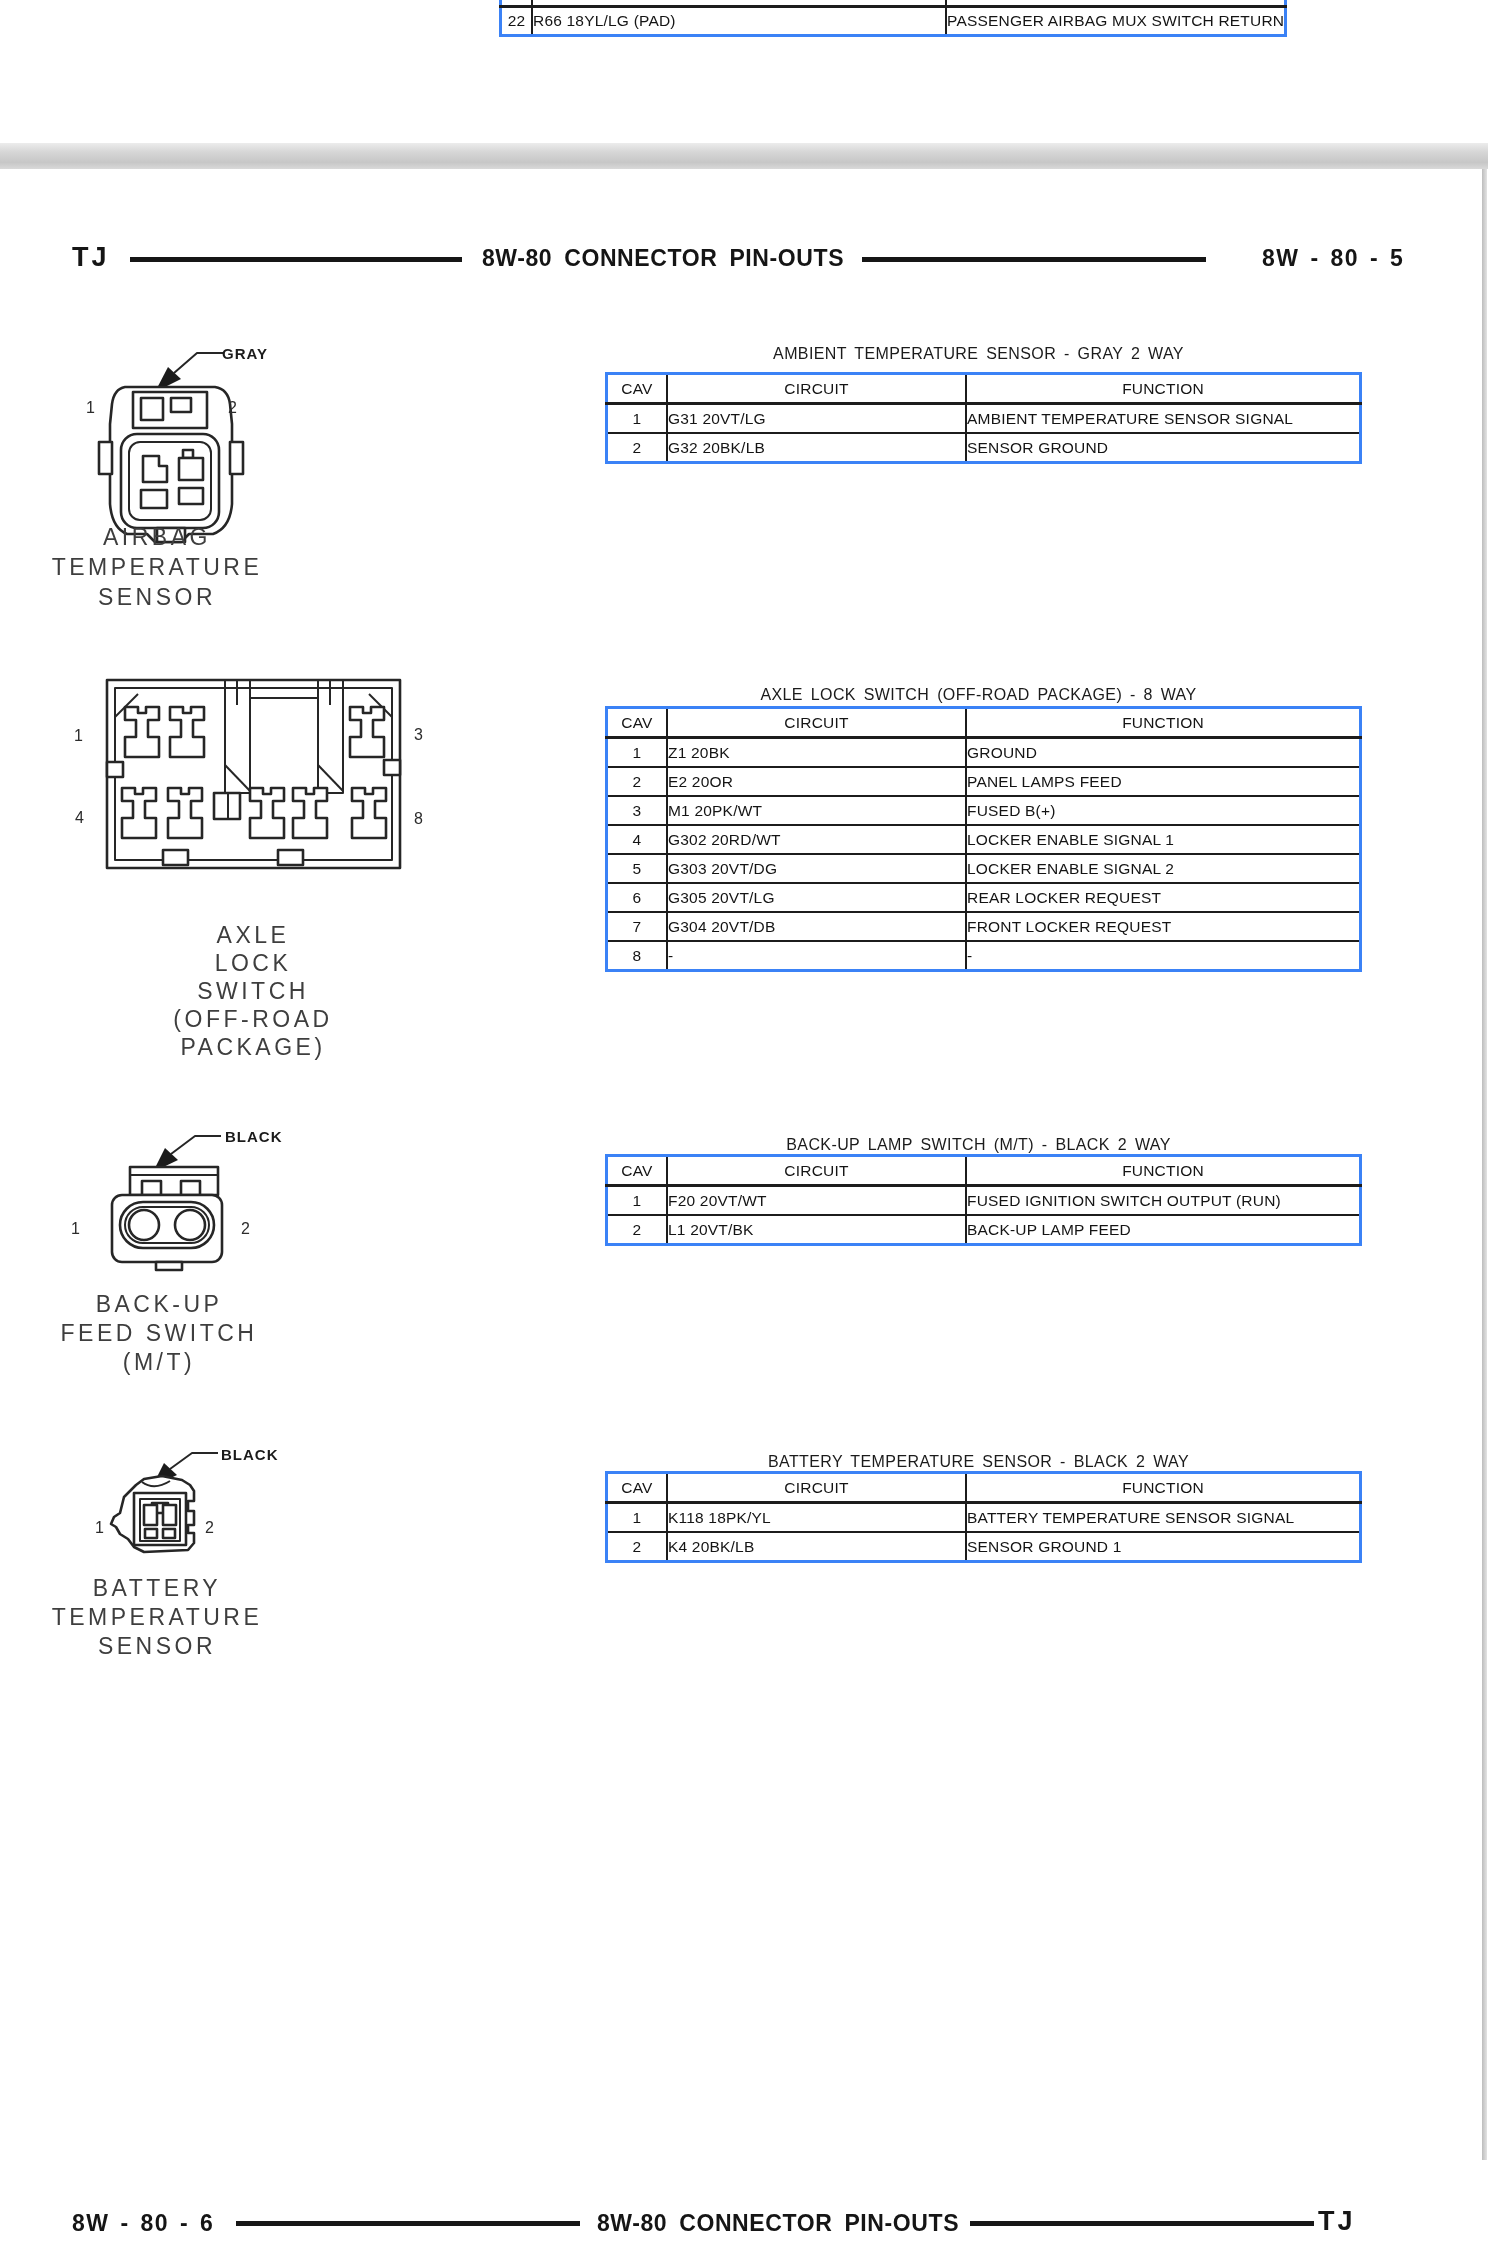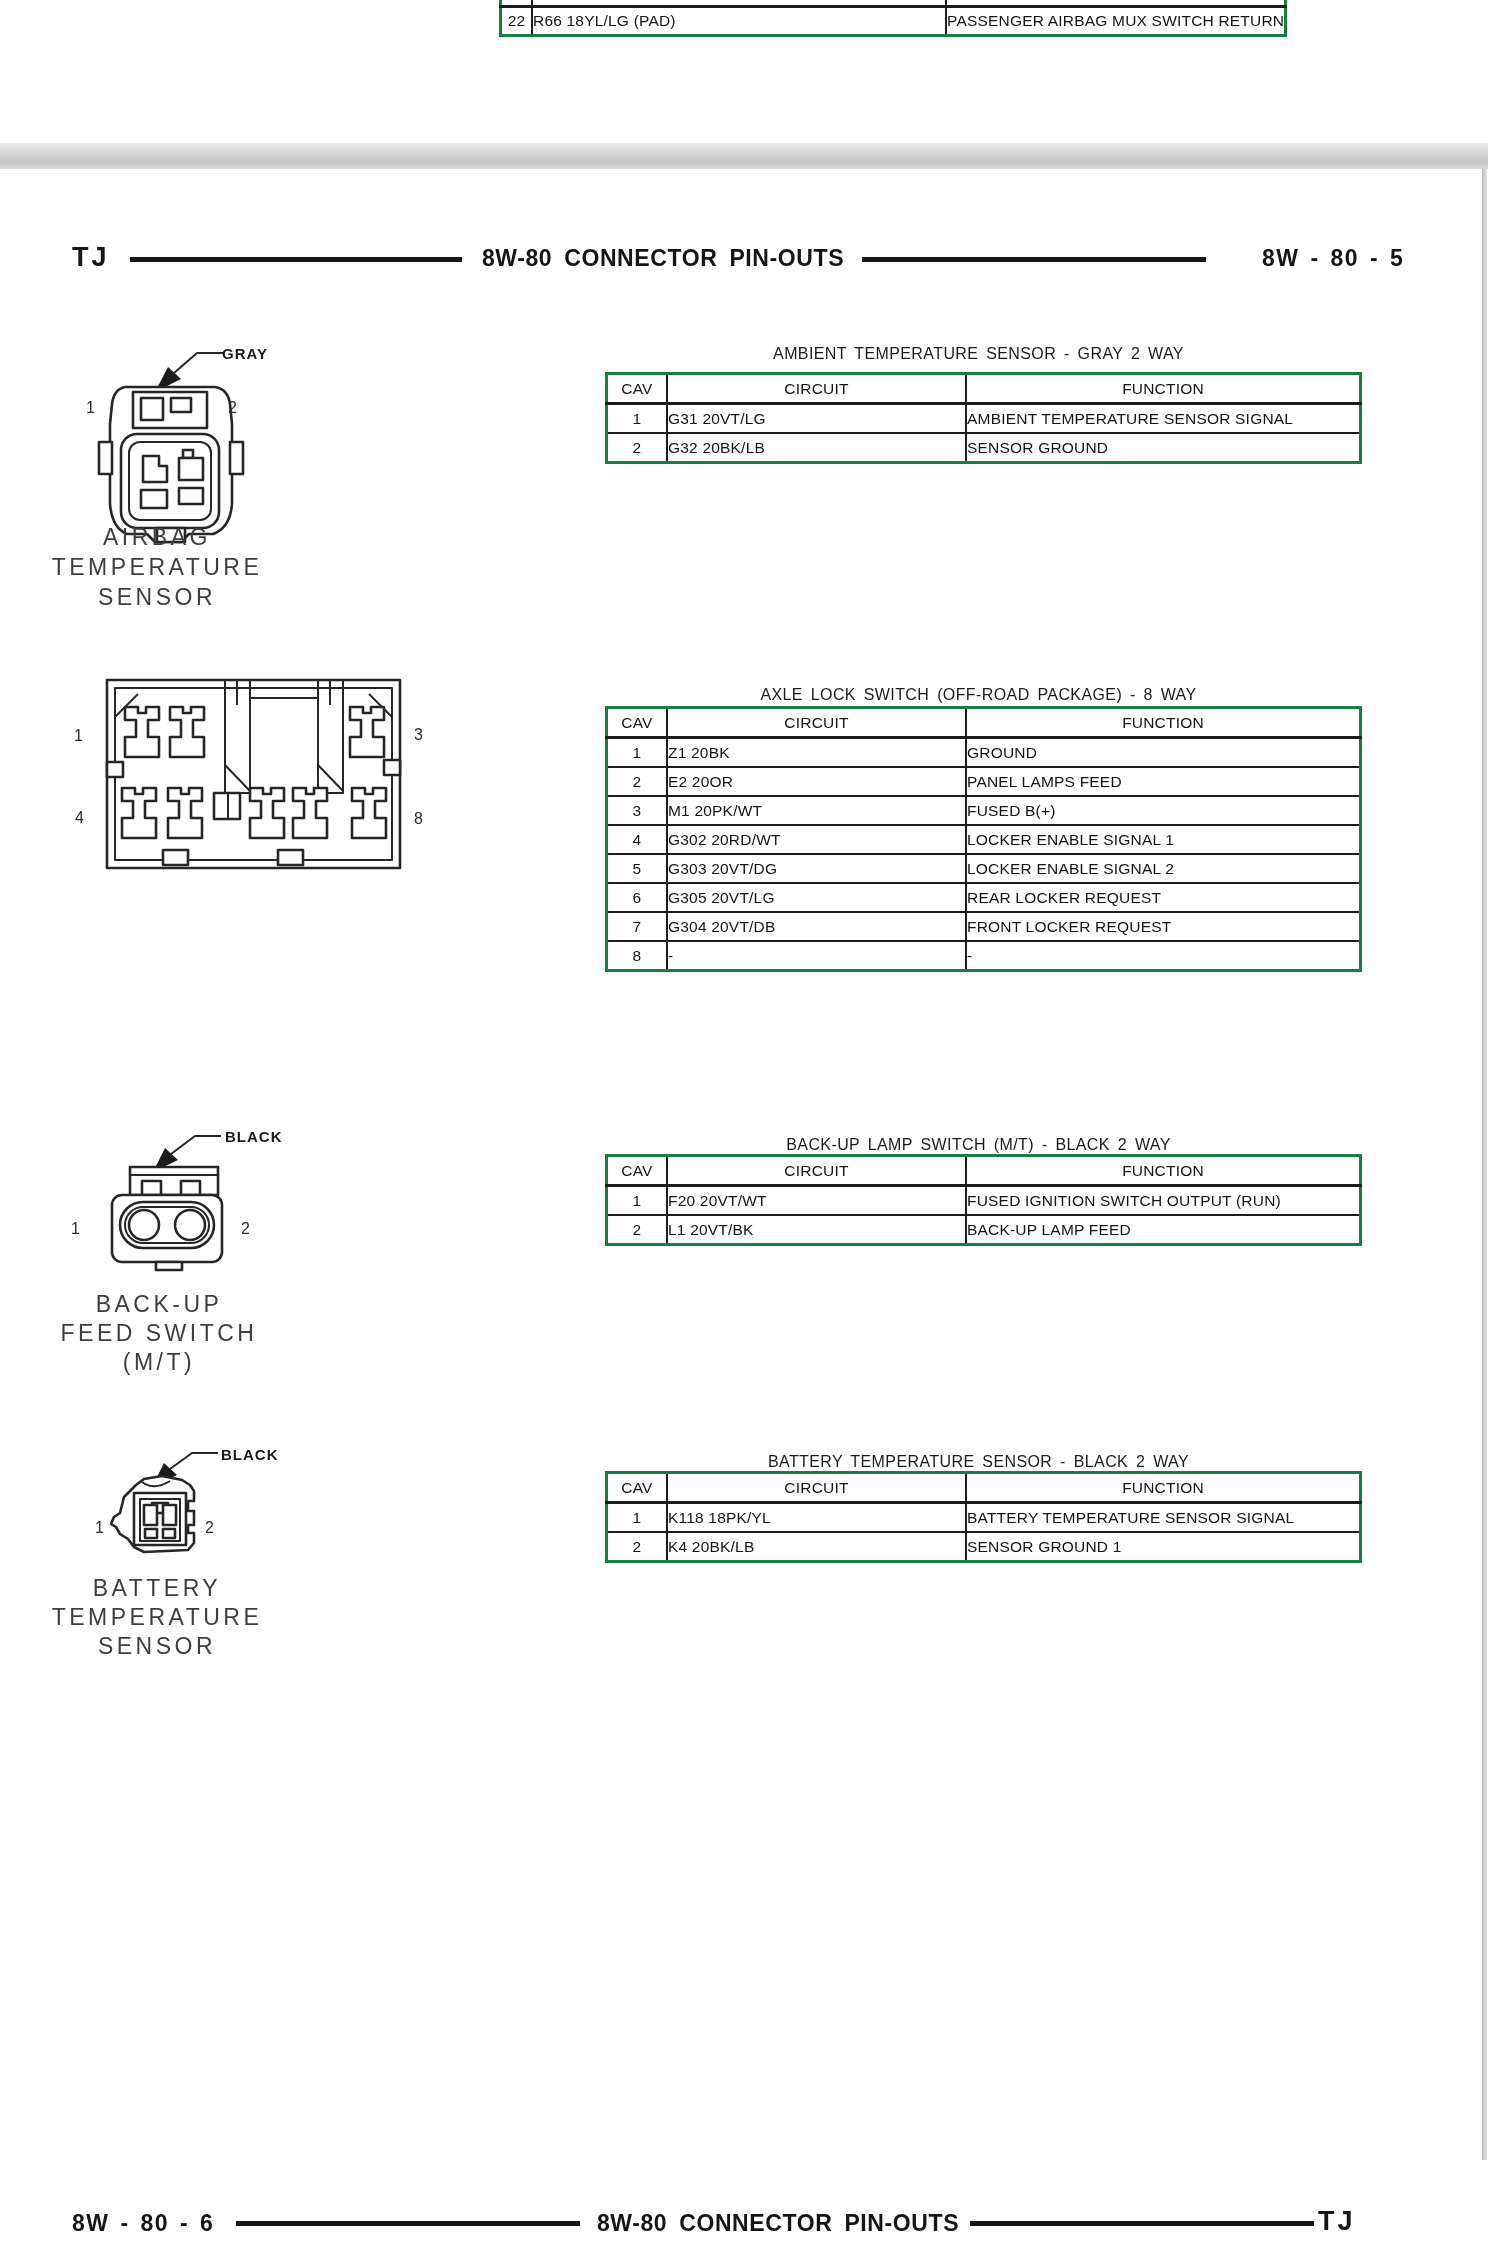--- a/index.html
+++ b/index.html
@@ -15,21 +15,21 @@
   
   .rh-model{position:absolute;font-size:27px;font-weight:700;letter-spacing:3px;color:#151515;}
   .rh-text{position:absolute;font-size:23px;font-weight:700;letter-spacing:.6px;word-spacing:5px;color:#151515;text-align:center;}
   .rh-page{position:absolute;font-size:23px;font-weight:700;letter-spacing:1.5px;word-spacing:3px;color:#151515;}
   .rule{position:absolute;height:5px;background:#161616;}
 
   
   .tbl-title{position:absolute;left:605px;width:747px;text-align:center;
              font-size:16px;letter-spacing:.4px;word-spacing:3px;color:#1b1b1b;}
   table.ptable{position:absolute;border-collapse:collapse;table-layout:fixed;background:#fff;
-               border:3px solid #15803d;}
+               border:3px solid #3b82f6;}
   .ptable td,.ptable th{border:2px solid #1c1c1c;background:#fff;height:27px;
                font-size:15.5px;font-weight:400;letter-spacing:.2px;color:#141414;
                vertical-align:middle;padding:0;overflow:hidden;white-space:nowrap;}
   .ptable th{text-align:center;border-bottom:3px solid #1c1c1c;}
   .ptable td.cav{text-align:center;}
   .ptable td.txt{text-align:left;}
   table.main .c0{width:58px;} table.main .c1{width:297px;} table.main .c2{width:392px;}
   table.fragment{left:499px;top:0;border-top:none;border-radius:7px;}
   table.fragment .c0{width:29px;} table.fragment .c1{width:412px;} table.fragment .c2{width:322px;}
   table.fragment td.sliv{height:5px;border-top:none;border-bottom:3px solid #1c1c1c;}
@@ -159,20 +159,27 @@
     <use href="#ibeam" class="ln" x="180" y="123"></use>
     <use href="#ibeam" class="ln" x="223" y="123"></use>
     <use href="#ibeam" class="ln" x="282" y="123"></use>
     <rect class="ln" x="144" y="128" width="26" height="26"></rect>
     <line class="lt" x1="158" y1="128" x2="158" y2="154"></line>
   </svg>
   <span class="pin-label" style="left:74px;top:727px;">1</span>
   <span class="pin-label" style="left:414px;top:726px;">3</span>
   <span class="pin-label" style="left:75px;top:809px;">4</span>
   <span class="pin-label" style="left:414px;top:810px;">8</span>
+  <div class="caption axle">
+    <div>AXLE</div>
+    <div>LOCK</div>
+    <div>SWITCH</div>
+    <div>(OFF-ROAD</div>
+    <div>PACKAGE)</div>
+  </div>
 
   <div class="tbl-title" style="top:686px;">AXLE LOCK SWITCH (OFF-ROAD PACKAGE) - 8 WAY</div>
   <table class="ptable main t-axle">
     <thead>
         <tr>
       <th class="c0">CAV</th>
       <th class="c1">CIRCUIT</th>
       <th class="c2">FUNCTION</th>
     </tr>
       </thead>

